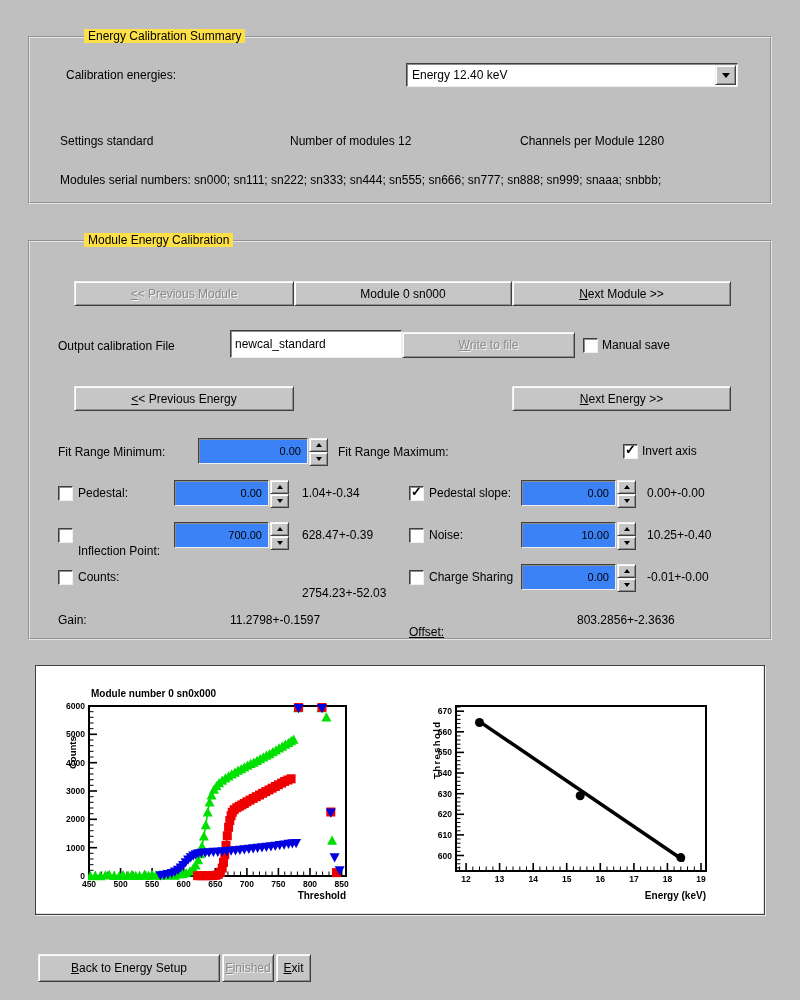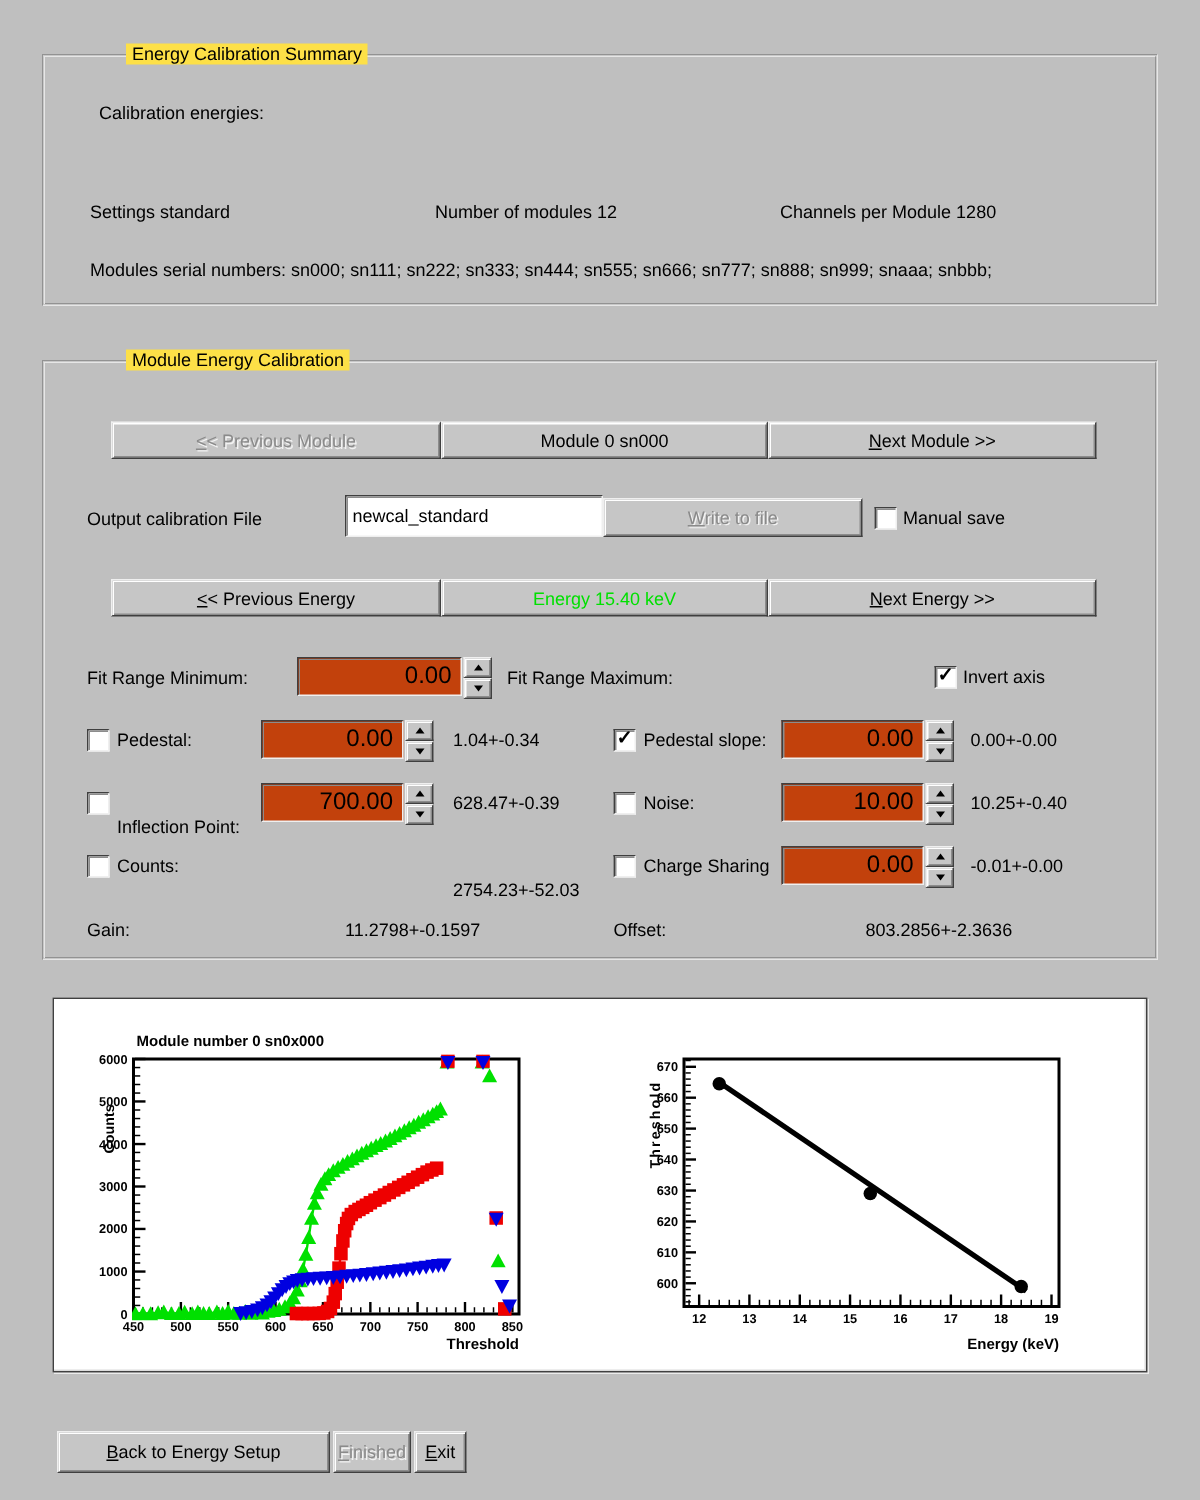--- a/index.html
+++ b/index.html
@@ -44,22 +44,22 @@
   .combo-btn{width:19px;height:18px;margin-right:1px;display:flex;align-items:center;justify-content:center;flex:none;}
   .tri-down{width:0;height:0;border-left:4px solid transparent;border-right:4px solid transparent;border-top:5px solid #000;}
   .tri-up{width:0;height:0;border-left:4px solid transparent;border-right:4px solid transparent;border-bottom:5px solid #000;}
   .textinput{
     position:absolute;font-family:"Liberation Sans",sans-serif;font-size:12px;
     background:#fff;border:1px solid;border-color:#3f3f3f #efefef #efefef #3f3f3f;
     box-shadow:inset 1px 1px 0 #8c8c8c;padding:0 4px;outline:none;
   }
   .spin{position:absolute;display:flex;}
   .spin-input{
-    font-family:"Liberation Sans",sans-serif;font-size:16px;text-align:right;
-    background:#c2410c;border:1px solid;border-color:#3f3f3f #efefef #efefef #3f3f3f;
+    font-family:"Liberation Sans",sans-serif;font-size:11px;text-align:right;
+    background:#3b82f6;border:1px solid;border-color:#3f3f3f #efefef #efefef #3f3f3f;
     box-shadow:inset 1px 1px 0 #8c8c8c;padding:0 6px 0 4px;outline:none;height:26px;box-sizing:border-box;
   }
   .spin-btns{display:flex;flex-direction:column;width:19px;height:28px;margin-left:1px;}
   .spin-btn{flex:1;display:flex;align-items:center;justify-content:center;cursor:pointer;}
   .spin-btn .tri-up{border-left-width:3.5px;border-right-width:3.5px;border-bottom-width:4.5px;}
   .spin-btn .tri-down{border-left-width:3.5px;border-right-width:3.5px;border-top-width:4.5px;}
   .plotpanel{
     position:absolute;background:#ffffff;
     border:1px solid #404040;
     box-shadow:1px 1px 0 #ebebeb, inset -1px -1px 0 #dcdcdc;
@@ -67,20 +67,26 @@
   u{text-decoration:underline;}
 </style>
 </head>
 <body style="background: rgb(191, 191, 191);">
 
 <div class="groupbox" style="left:28px;top:36px;width:740px;height:164px;">
   <span class="gb-title">Energy Calibration Summary</span>
 
   <span class="lbl" style="left:36px;top:30px;">Calibration energies:</span>
 
+  <div class="combobox" style="left:376px;top:25px;width:330px;">
+    <span class="combo-text">Energy 12.40 keV</span>
+    <span class="combo-btn raised">
+      <span class="tri-down"></span>
+    </span>
+  </div>
 
   <span class="lbl" style="left:30px;top:96px;">Settings standard</span>
   <span class="lbl" style="left:260px;top:96px;">Number of modules 12</span>
   <span class="lbl" style="left:490px;top:96px;">Channels per Module 1280</span>
 
   <span class="lbl" style="left:30px;top:135px;">Modules serial numbers: sn000; sn111; sn222; sn333; sn444; sn555; sn666; sn777; sn888; sn999; snaaa; snbbb;</span>
 </div>
 
 <div class="groupbox" style="left:28px;top:240px;width:740px;height:396px;">
   <span class="gb-title">Module Energy Calibration</span>
@@ -89,21 +95,20 @@
   <div class="btn raised" style="left:264px;top:39px;width:216px;height:23px;">Module 0 sn000</div>
   <div class="btn raised" style="left:482px;top:39px;width:217px;height:23px;"><u>N</u>ext Module &gt;&gt;</div>
 
   <span class="lbl" style="left:28px;top:97px;">Output calibration File</span>
   <input class="textinput" style="left: 200px; top: 88px; width: 162px; height: 26px;" value="newcal_standard">
   <div class="btn raised disabled" style="left:372px;top:90px;width:171px;height:24px;"><u>W</u>rite to file</div>
   <div class="checkbox" style="left:553px;top:96px;" data-checked="false"></div>
   <span class="lbl" style="left:572px;top:96px;">Manual save</span>
 
   <div class="btn raised" style="left:44px;top:144px;width:218px;height:23px;"><u>&lt;</u>&lt; Previous Energy</div>
-  <div class="btn raised" style="left: 264px; top: 144px; width: 216px; height: 23px; color: rgb(0, 224, 0);" id="energy-label-btn">Energy 15.40 keV</div>
   <div class="btn raised" style="left:482px;top:144px;width:217px;height:23px;"><u>N</u>ext Energy &gt;&gt;</div>
 
   <span class="lbl" style="left:28px;top:203px;">Fit Range Minimum:</span>
   <div class="spin" style="left:168px;top:196px;">
     <input class="spin-input" style="width: 110px;" value="0.00">
     <div class="spin-btns">
       <div class="spin-btn raised">
           <i class="tri-up"></i>
         </div>
       <div class="spin-btn raised">
@@ -189,21 +194,21 @@
         </div>
       <div class="spin-btn raised">
           <i class="tri-down"></i>
         </div>
     </div>
   </div>
   <span class="lbl" style="left:617px;top:328px;">-0.01+-0.00</span>
 
   <span class="lbl" style="left:28px;top:371px;">Gain:</span>
   <span class="lbl" style="left:200px;top:371px;">11.2798+-0.1597</span>
-  <span class="lbl" style="left:379px;top:371px;">Offset:</span>
+  <span class="lbl" style="left:379px;top:383px;text-decoration:underline;">Offset:</span>
   <span class="lbl" style="left:547px;top:371px;">803.2856+-2.3636</span>
 </div>
 
 <div class="plotpanel" style="left:35px;top:665px;width:728px;height:248px;">
   <svg id="plots-svg" width="728" height="248">
       <defs></defs>
       <clipPath id="clipA">
         <rect x="52" y="37" width="262" height="178"></rect>
       </clipPath>
       <rect x="53" y="40" width="257" height="170" fill="none" stroke="#000" stroke-width="2"></rect>

